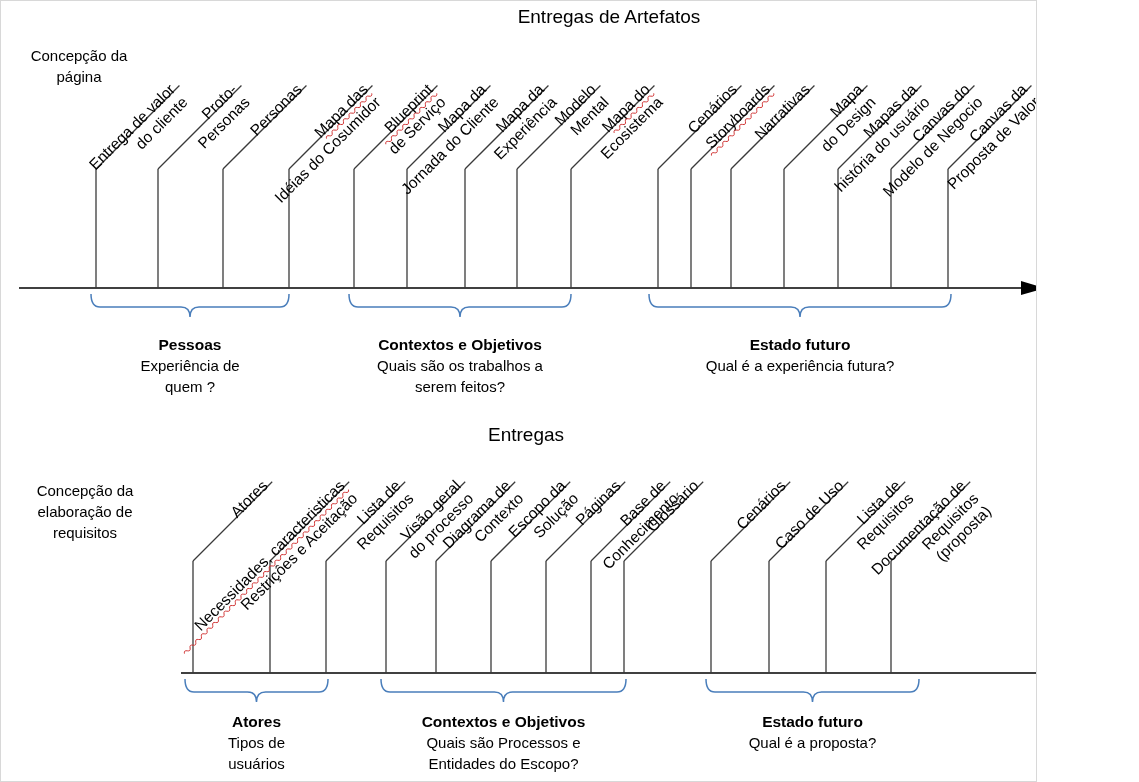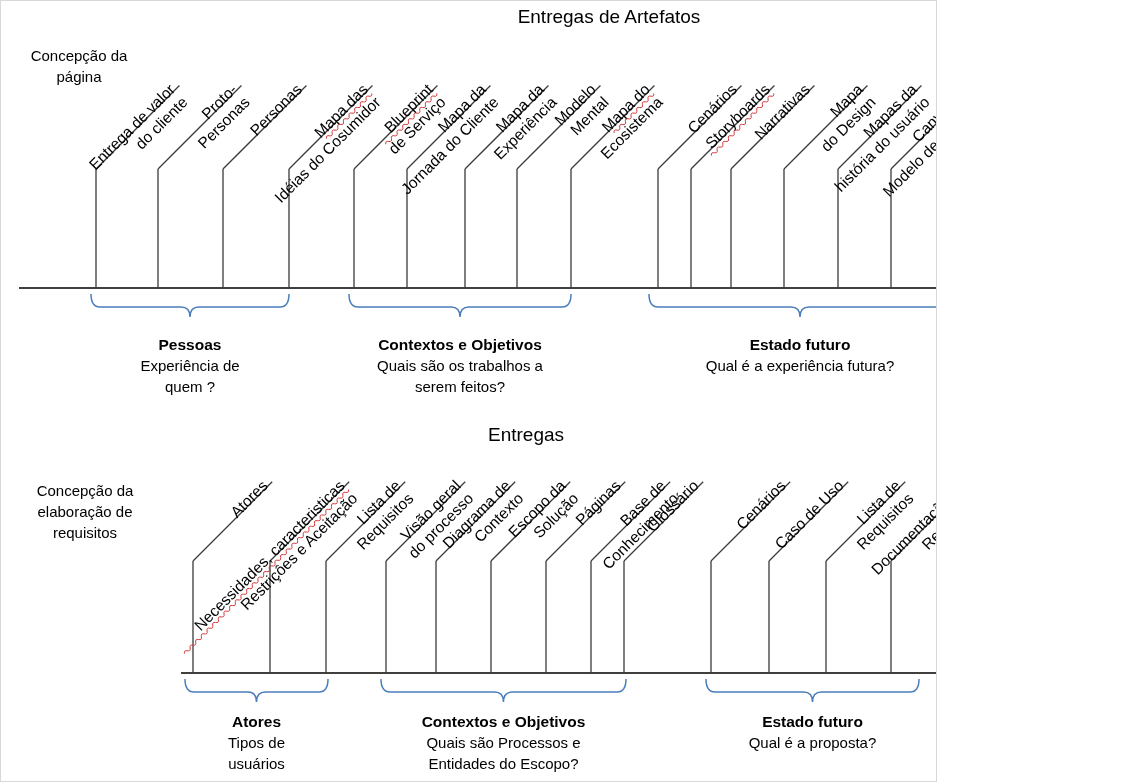--- a/index.html
+++ b/index.html
@@ -1,17 +1,17 @@
 <!DOCTYPE html>
 <html><head>
 <meta charset="utf-8">
 <style>
   html,body{margin:0;padding:0;background:#fff;}
   body{width:1139px;height:782px;font-family:"Liberation Sans",sans-serif;color:#000;}
-  #root{position:relative;width:937px;height:782px;box-sizing:border-box;border:1px solid #d8d8d8;overflow:hidden;background:#fff;}
+  #root{position:relative;width:1037px;height:782px;box-sizing:border-box;border:1px solid #d8d8d8;overflow:hidden;background:#fff;}
   svg{position:absolute;left:0;top:0;}
   .ttl{font-size:19px;fill:#000;text-anchor:middle;font-family:"Liberation Sans",sans-serif;}
   .sidelbl{font-size:15px;fill:#000;text-anchor:middle;font-family:"Liberation Sans",sans-serif;}
   .diaglbl{font-size:15.5px;fill:#000;font-family:"Liberation Sans",sans-serif;}
   .grphd{font-size:15.5px;font-weight:bold;fill:#000;text-anchor:middle;font-family:"Liberation Sans",sans-serif;}
   .grpsub{font-size:15px;fill:#000;text-anchor:middle;font-family:"Liberation Sans",sans-serif;}
   .axis{stroke:#000;stroke-width:1.6;fill:none;}
   .stem{stroke:#3a3a3a;stroke-width:1.3;fill:none;}
   .brace{stroke:#4a7ebb;stroke-width:1.5;fill:none;}
   .sq{stroke:#d03030;stroke-width:0.9;fill:none;}

